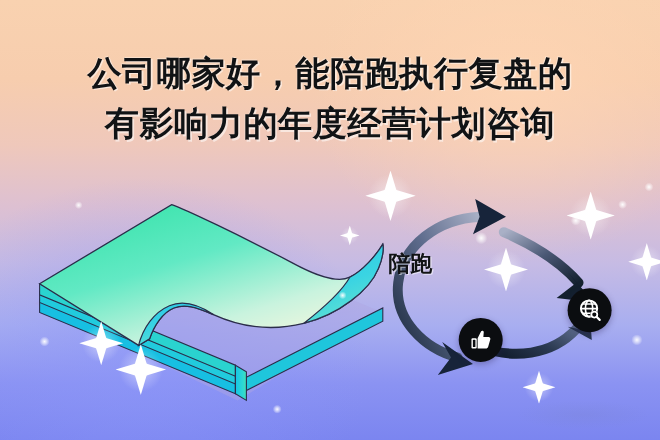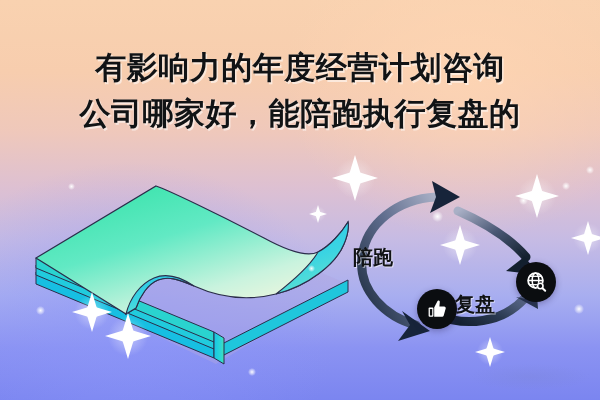--- a/index.html
+++ b/index.html
@@ -87,21 +87,21 @@
   .diag-label {
     position: absolute;
     font-family: "DejaVu Sans", "Liberation Sans", sans-serif;
     font-weight: 700;
     font-size: 20px;
     color: #111315;
     text-shadow: 1px 1px 0 rgba(255,255,255,0.55);
     white-space: nowrap;
     z-index: 18;
   }
-  .lbl-peipao { left: 353px; top: 226px; margin-top: 18px; }
+  .lbl-peipao { left: 353px; top: 226px; }
   .lbl-zhixing { left: 452px; top: 195px; }
   .lbl-fupan  { left: 455px; top: 291px; }
 
   .node-icon {
     position: absolute;
     border-radius: 50%;
     background: #0b0d10;
     display: flex;
     align-items: center;
     justify-content: center;
@@ -159,22 +159,22 @@
 </style>
 </head>
 <body>
 
 <div id="poster">
 
   <div class="bg-glow-warm"></div>
   <div class="bg-glow-cool"></div>
 
   <div class="title-block">
+    <span class="title-line">公司哪家好，能陪跑执行复盘的</span>
     <span class="title-line">有影响力的年度经营计划咨询</span>
-    <span class="title-line">公司哪家好，能陪跑执行复盘的</span>
   </div>
 
   <div class="sheet-wrap">
     <svg width="340" height="200" viewBox="0 0 340 200">
       <defs>
         <linearGradient id="topFace" x1="0%" y1="0%" x2="75%" y2="100%">
           <stop offset="0%" stop-color="#2ee2a4"></stop>
           <stop offset="45%" stop-color="#62e9c4"></stop>
           <stop offset="78%" stop-color="#c9f3de"></stop>
           <stop offset="100%" stop-color="#f3f7de"></stop>
@@ -261,21 +261,20 @@
       <path d="M118,36 C150,50 172,66 186,82" fill="none" stroke="url(#arrB)" stroke-width="9" stroke-linecap="round"></path>
       <polygon points="176,72 200,100 166,96 184,82" fill="#13202e"></polygon>
 
       <path d="M96,140 C126,152 162,148 184,124" fill="none" stroke="url(#arrC)" stroke-width="9" stroke-linecap="round"></path>
       <polygon points="78,134 110,128 104,152 92,140" fill="#15222f"></polygon>
       <polygon points="196,106 198,134 176,122 186,124" fill="#27354d"></polygon>
     </svg>
   </div>
 
   <div class="diag-label lbl-peipao">陪跑</div>
-  <div class="diag-label lbl-fupan">复盘</div>
 
   <div class="node-icon node-thumb">
     <svg width="24" height="24" viewBox="0 0 24 24">
       <path d="M9.2 10.4 L12.4 4.2 C12.9 3.2 14.6 3.4 14.8 4.8 L14.4 9.4 L19.1 9.4 C20.3 9.4 21.1 10.5 20.7 11.6 L18.8 18.2 C18.5 19.2 17.7 19.8 16.7 19.8 L9.2 19.8 Z" fill="#ffffff"></path>
       <rect x="3.6" y="10.6" width="4.8" height="9.2" rx="1" fill="#ffffff"></rect>
       <rect x="4.9" y="11.9" width="2.3" height="6.6" rx="0.6" fill="#0b0d10"></rect>
     </svg>
   </div>
 
   <div class="node-icon node-globe">

